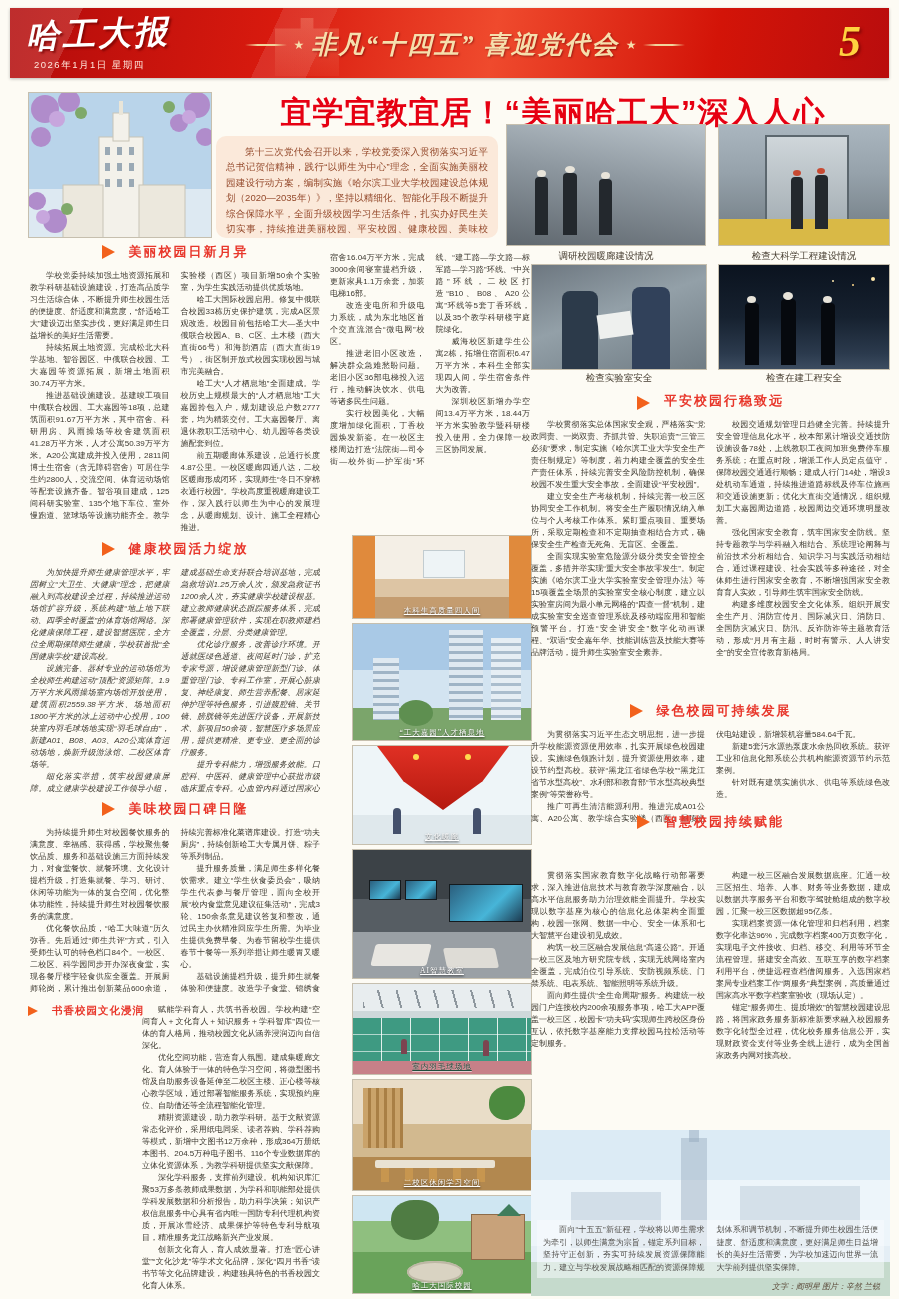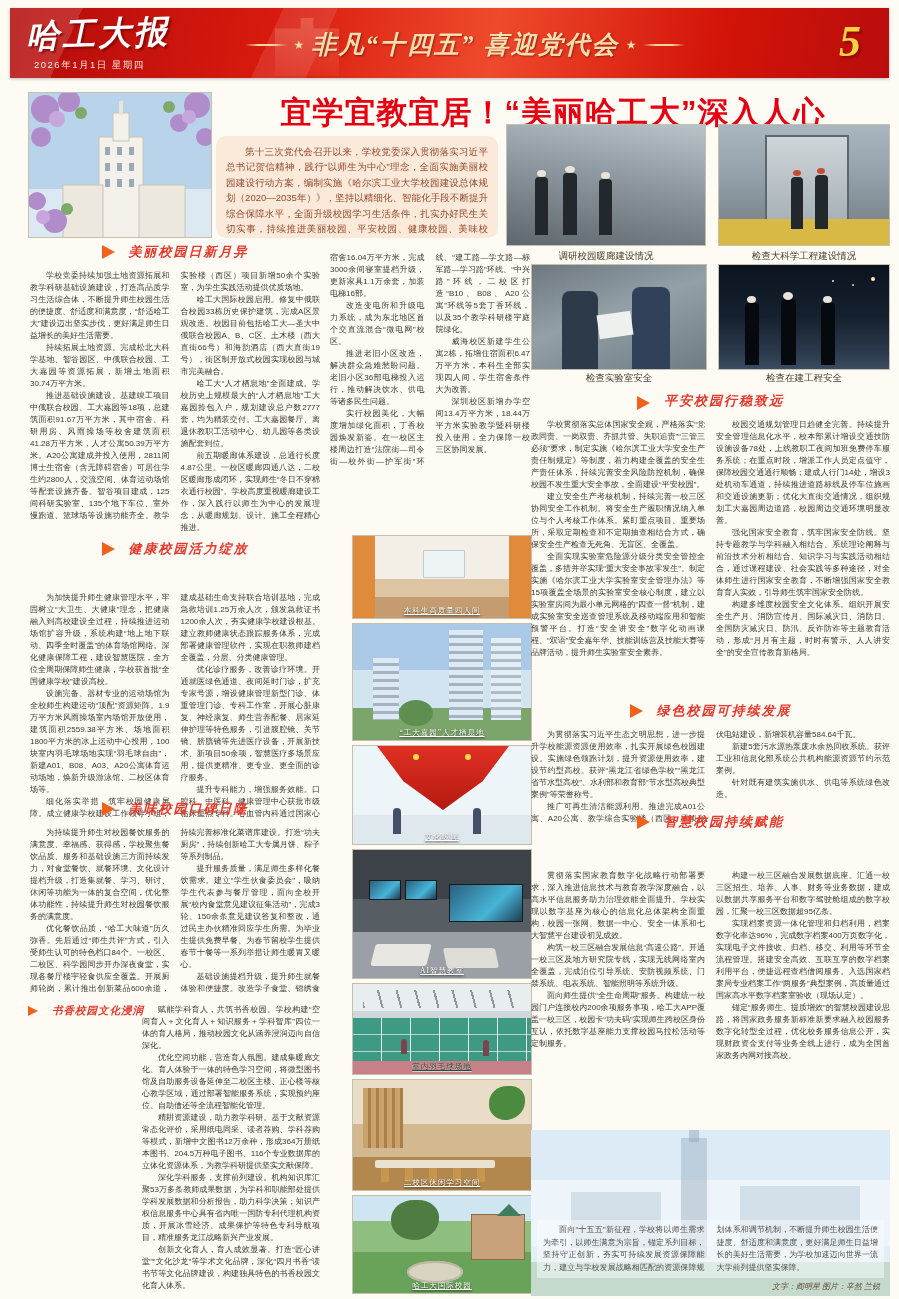--- a/index.html
+++ b/index.html
@@ -32,21 +32,21 @@
     padding:8px 10px;box-sizing:border-box;font-size:9.5px;line-height:1.62;color:#94492b;text-align:justify;overflow:hidden;}
   #lead-box p{margin:0;text-indent:2em;}
   
   .photo{position:absolute;border:1px solid #c6bfae;box-sizing:border-box;overflow:hidden;}
   .pcap{position:absolute;left:0;right:0;bottom:2px;text-align:center;font-size:7.5px;color:#fff;
     text-shadow:0 1px 2px rgba(0,0,0,.75);font-family:"Liberation Serif",serif;letter-spacing:1px;text-decoration:underline;}
   .cap{position:absolute;font-size:9.5px;color:#463d30;text-align:center;font-family:"Liberation Serif",serif;}
   .fig{position:absolute;background:#23282d;border-radius:4px 4px 0 0;}
   .helmet{position:absolute;border-radius:50%;background:#e8e4da;}
   
-  .sec-head{position:absolute;display:flex;align-items:center;justify-content:center;gap:14px;font-style:italic;}
+  .sec-head{position:absolute;display:flex;align-items:center;justify-content:center;gap:14px;}
   .sec-head .tri{width:0;height:0;border-left:13px solid #f2611c;border-top:7px solid transparent;border-bottom:7px solid transparent;}
   .sec-head .st{font-size:13px;font-weight:bold;color:#e8372b;letter-spacing:2px;white-space:nowrap;}
   .sec-head.small .st{font-size:10.5px;letter-spacing:1px;}
   .sec-head.small .tri{border-left-width:10px;border-top-width:5px;border-bottom-width:5px;}
   
   .tblock{position:absolute;overflow:hidden;font-size:8px;line-height:1.5;color:#3c382f;text-align:justify;}
   .col2{column-count:2;column-gap:11px;}
   .tblock p{margin:0;text-indent:2em;}
   .tblock p.cont{text-indent:0;}
   
@@ -172,21 +172,21 @@
     <p>推进基础设施建设。基建竣工项目中俄联合校园、工大嘉园等18项，总建筑面积91.67万平方米，其中宿舍、科研用房、风雨操场等校舍建筑面积41.28万平方米，人才公寓50.39万平方米。A20公寓建成并投入使用，2811间博士生宿舍（含无障碍宿舍）可居住学生约2800人，交流空间、体育运动场馆等配套设施齐备。智谷项目建成，125间科研实验室、135个地下车位、室外慢跑道、篮球场等设施功能齐全。教学实验楼（西区）项目新增50余个实验室，为学生实践活动提供优质场地。</p>
     <p>哈工大国际校园启用。修复中俄联合校园33栋历史保护建筑，完成A区景观改造。校园目前包括哈工大—圣大中俄联合校园A、B、C区、土木楼（西大直街66号）和海韵酒店（西大直街19号），街区制开放式校园实现校园与城市完美融合。</p>
     <p>哈工大“人才栖息地”全面建成。学校历史上规模最大的“人才栖息地”工大嘉园拎包入户，规划建设总户数2777套，均为精装交付。工大嘉园餐厅、离退休教职工活动中心、幼儿园等各类设施配套到位。</p>
     <p>前五期暖廊体系建设，总通行长度4.87公里。一校区暖廊四通八达，二校区暖廊形成闭环，实现师生“冬日不穿棉衣通行校园”。学校高度重视暖廊建设工作，深入践行以师生为中心的发展理念，从暖廊规划、设计、施工全程精心推进。</p>
   </div>
 
   <div class="sec-head" style="left:30px;top:540px;width:290px;">
     <span class="tri"></span>
     <span class="st">健康校园活力绽放</span>
   </div>
-  <div class="tblock col2" style="left:30px;top:592px;width:290px;height:230px;">
+  <div class="tblock col2" style="left:30px;top:567px;width:290px;height:230px;font-style:italic;">
     <p>为加快提升师生健康管理水平，牢固树立“大卫生、大健康”理念，把健康融入到高校建设全过程，持续推进运动场馆扩容升级，系统构建“地上地下联动、四季全时覆盖”的体育场馆网络。深化健康保障工程，建设智慧医院，全方位全周期保障师生健康，学校获首批“全国健康学校”建设高校。</p>
     <p>设施完备、器材专业的运动场馆为全校师生构建运动“顶配”资源矩阵。1.9万平方米风雨操场室内场馆开放使用，建筑面积2559.38平方米、场地面积1800平方米的冰上运动中心投用，100块室内羽毛球场地实现“羽毛球自由”，新建A01、B08、A03、A20公寓体育运动场地，焕新升级游泳馆、二校区体育场等。</p>
     <p>细化落实举措，筑牢校园健康屏障。成立健康学校建设工作领导小组，建成基础生命支持联合培训基地，完成急救培训1.25万余人次，颁发急救证书1200余人次，夯实健康学校建设根基。建立教师健康状态跟踪服务体系，完成部署健康管理软件，实现在职教师建档全覆盖，分层、分类健康管理。</p>
     <p>优化诊疗服务，改善诊疗环境。开通就医绿色通道、夜间延时门诊，扩充专家号源，增设健康管理新型门诊、体重管理门诊、专科工作室，开展心脏康复、神经康复、师生营养配餐、居家延伸护理等特色服务，引进腹腔镜、关节镜、膀胱镜等先进医疗设备，开展新技术、新项目50余项，智慧医疗多场景应用，提供更精准、更专业、更全面的诊疗服务。</p>
     <p>提升专科能力，增强服务效能。口腔科、中医科、健康管理中心获批市级临床重点专科。心血管内科通过国家心衰中心、心脏康复中心认证。高血压达标中心、房颤中心通过国家再认证，获评“优秀质控单位”“优秀基地单位”。</p>
 
   </div>
 
   <div class="sec-head" style="left:30px;top:800px;width:290px;">
     <span class="tri"></span>

